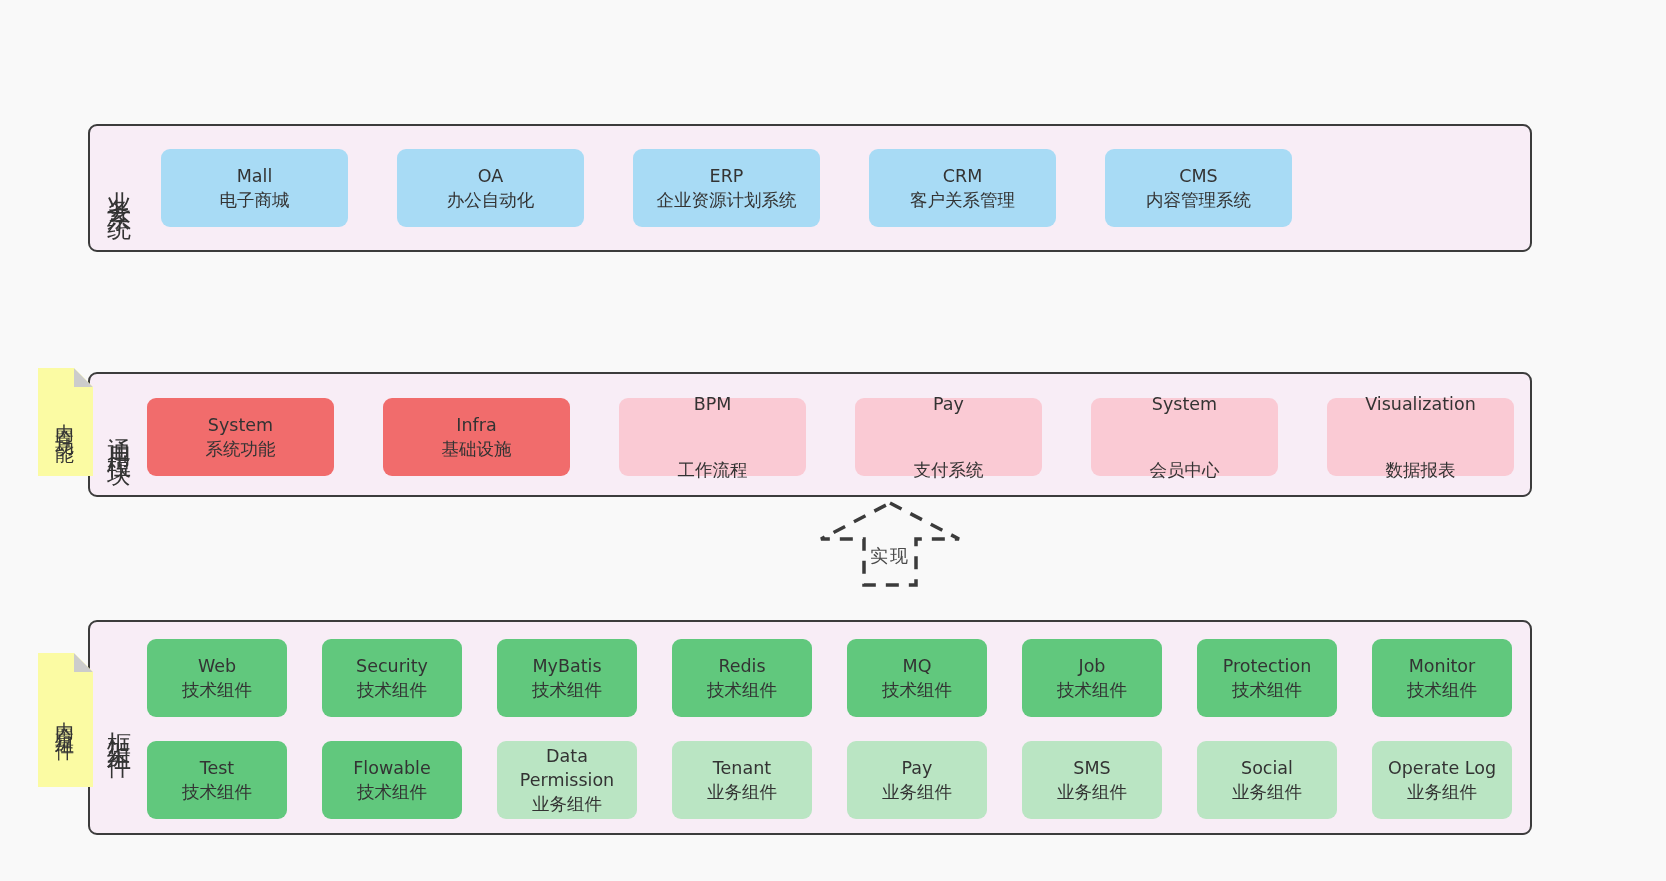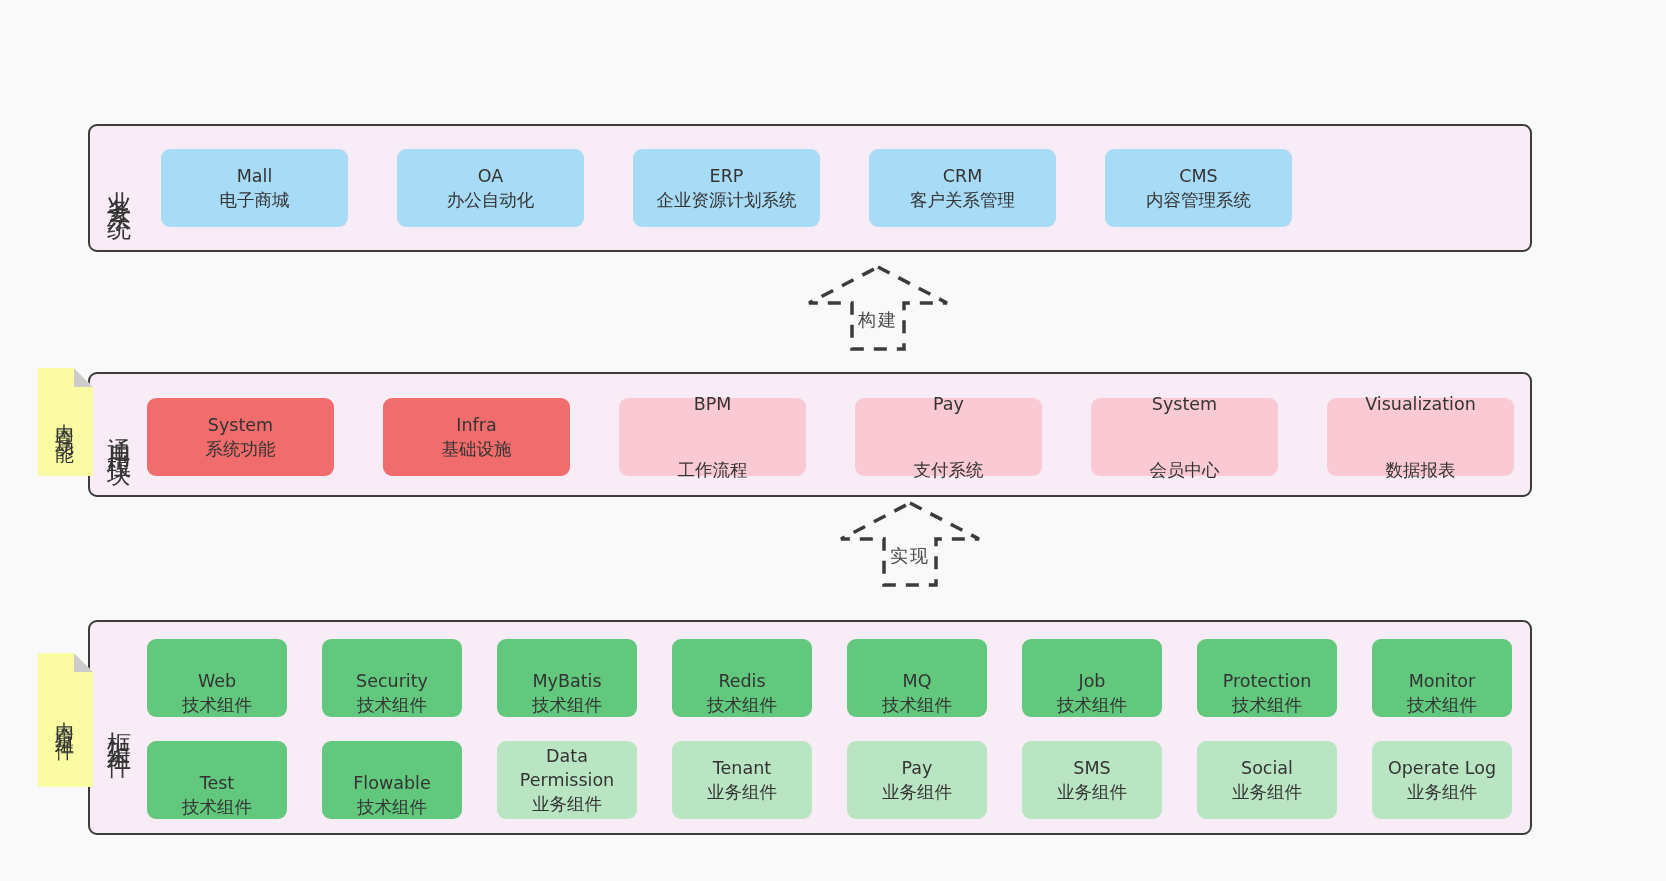--- a/index.html
+++ b/index.html
@@ -68,31 +68,31 @@
     color:var(--text,#333);
     font-size:17.5px;
     line-height:24px;
     padding:0 6px;
     box-sizing:border-box;
   }
   .narrow .box{width:140px;}
   .box.blue{background:var(--blue,#a8dbf5);}
   .box.red{background:var(--red,#f16c6c);}
   .box.pink{background:var(--pink,#facad4);gap:42px;}
-  .box.green{background:var(--green,#61c87d);justify-content:flex-end;}
+  .box.green{background:var(--green,#61c87d);}
   .box.light_green{background:var(--light_green,#bae5c3);}
 
   
   .arrow{
     position:absolute;
     width:144px;
     height:88px;
   }
   #arrow-build{left:806px;top:264px;}
-  #arrow-implement{left:838px;top:500px;}
+  #arrow-implement{left:818px;top:500px;}
   .arrow svg{position:absolute;inset:0;}
   .arrow-label{
     position:absolute;
     top:44px;
     left:0;right:0;
     text-align:center;
     font-size:18px;
     color:#4a4a4a;
     letter-spacing:2px;
   }
@@ -152,26 +152,20 @@
             <div class="box-subtitle">客户关系管理</div>
           </div>
           <div class="box blue">
             <div class="box-title">CMS</div>
             <div class="box-subtitle">内容管理系统</div>
           </div>
         </div>
       </div>
   </div>
 
-  <div class="arrow" id="arrow-build">
-    <svg viewBox="0 0 144 88" width="144" height="88">
-      <path d="M72 3 L141 39 L98 39 L98 85 L46 85 L46 39 L3 39 Z" fill="none" stroke="#3b3b3b" stroke-width="3.5" stroke-dasharray="13 10"></path>
-    </svg>
-    <div class="arrow-label">构建</div>
-  </div>
 
   <div class="note" id="note-functions">
     <div class="note-fold"></div>
     <div class="note-text">内置功能</div>
   </div>
 
   <div class="layer" id="layer-common">
     <div class="layer-label">通用模块</div>
     <div class="boxes">
         <div class="box-row">

